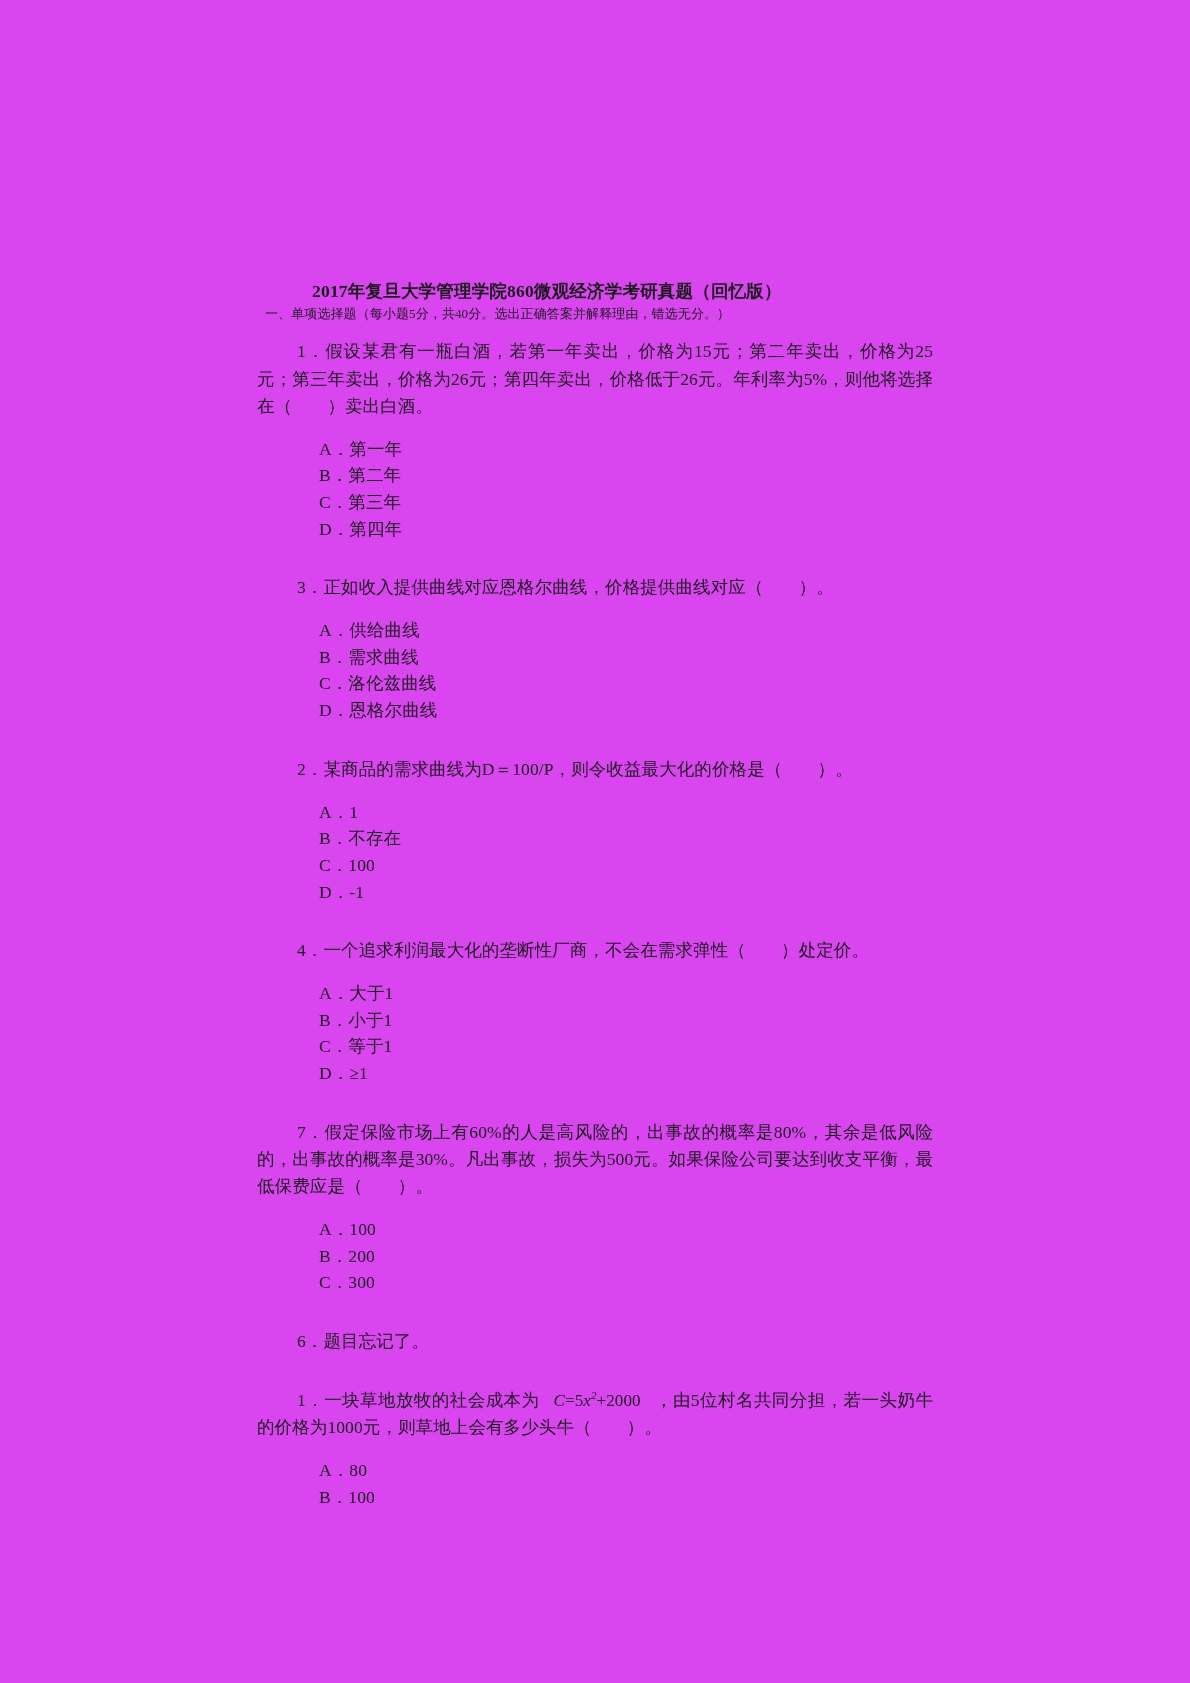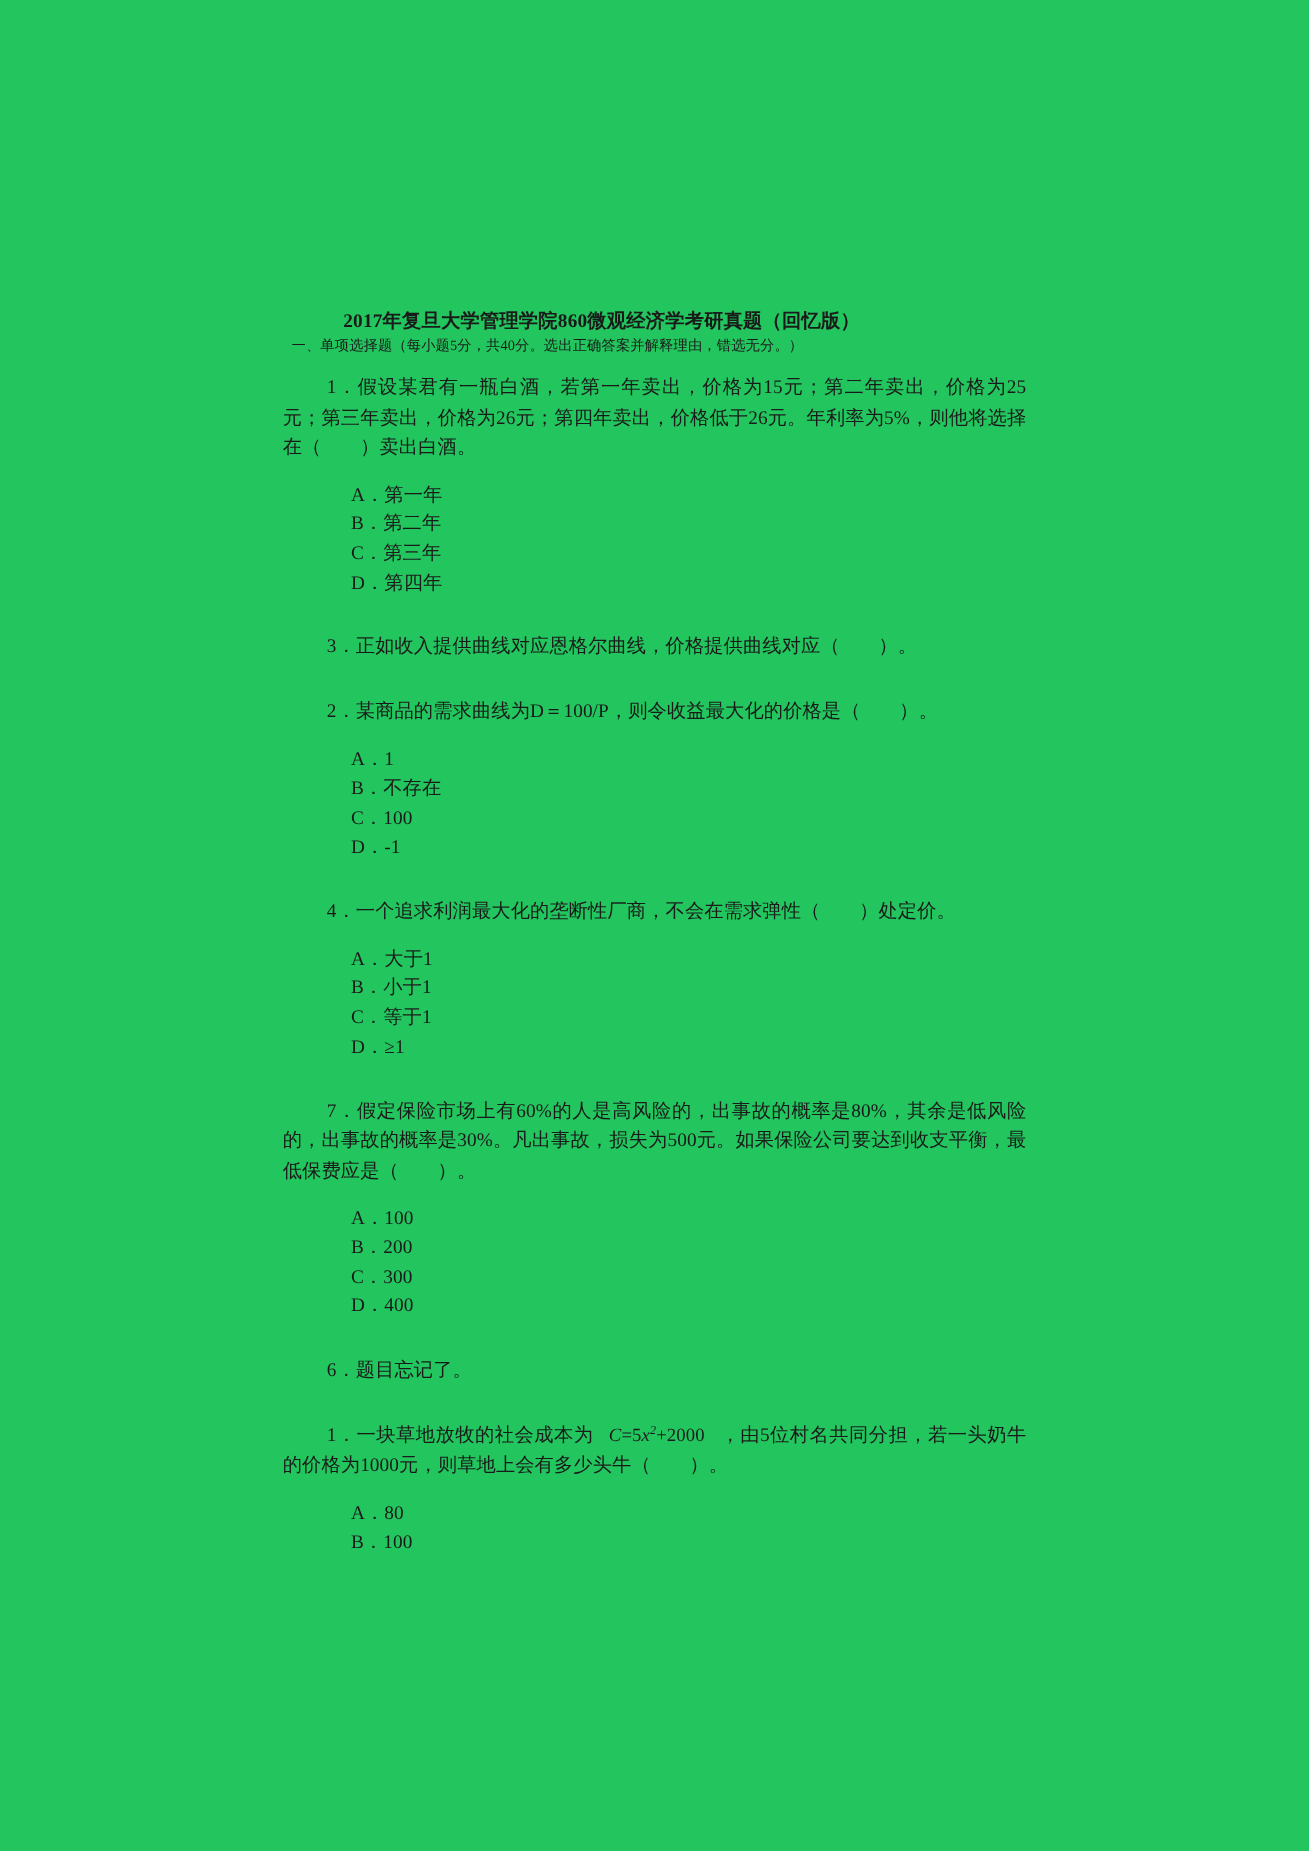--- a/index.html
+++ b/index.html
@@ -13,21 +13,21 @@
     font-family: "Liberation Serif", serif;
     color: #1a1a1a;
     position: relative;
     overflow: hidden;
   }
   .page {
     position: absolute;
     left: 0; top: 0;
     width: 1190px;
     height: 1683px;
-    background: #22c55e;
+    background: #d946ef;
   }
   .content {
     position: absolute;
     left: 257px;
     top: 278px;
     width: 676px;
   }
   .doc-title {
     font-weight: bold;
     font-size: 17.5px;
@@ -93,20 +93,26 @@
         <div class="opt">B．第二年</div>
         <div class="opt">C．第三年</div>
         <div class="opt">D．第四年</div>
       </div>
     </div>
 
     <div class="spacer-md"></div>
 
     <div class="q-block">
       <div class="q-stem">3．正如收入提供曲线对应恩格尔曲线，价格提供曲线对应（　　）。</div>
+      <div class="opts">
+        <div class="opt">A．供给曲线</div>
+        <div class="opt">B．需求曲线</div>
+        <div class="opt">C．洛伦兹曲线</div>
+        <div class="opt">D．恩格尔曲线</div>
+      </div>
     </div>
 
     <div class="spacer-md"></div>
 
     <div class="q-block">
       <div class="q-stem">2．某商品的需求曲线为D＝100/P，则令收益最大化的价格是（　　）。</div>
       <div class="opts">
         <div class="opt">A．1</div>
         <div class="opt">B．不存在</div>
         <div class="opt">C．100</div>
@@ -127,21 +133,20 @@
     </div>
 
     <div class="spacer-md"></div>
 
     <div class="q-block">
       <div class="q-stem">7．假定保险市场上有60%的人是高风险的，出事故的概率是80%，其余是低风险的，出事故的概率是30%。凡出事故，损失为500元。如果保险公司要达到收支平衡，最低保费应是（　　）。</div>
       <div class="opts">
         <div class="opt">A．100</div>
         <div class="opt">B．200</div>
         <div class="opt">C．300</div>
-        <div class="opt">D．400</div>
       </div>
     </div>
 
     <div class="spacer-md"></div>
 
     <div class="q-block">
       <div class="q-stem">6．题目忘记了。</div>
     </div>
 
     <div class="spacer-md"></div>

